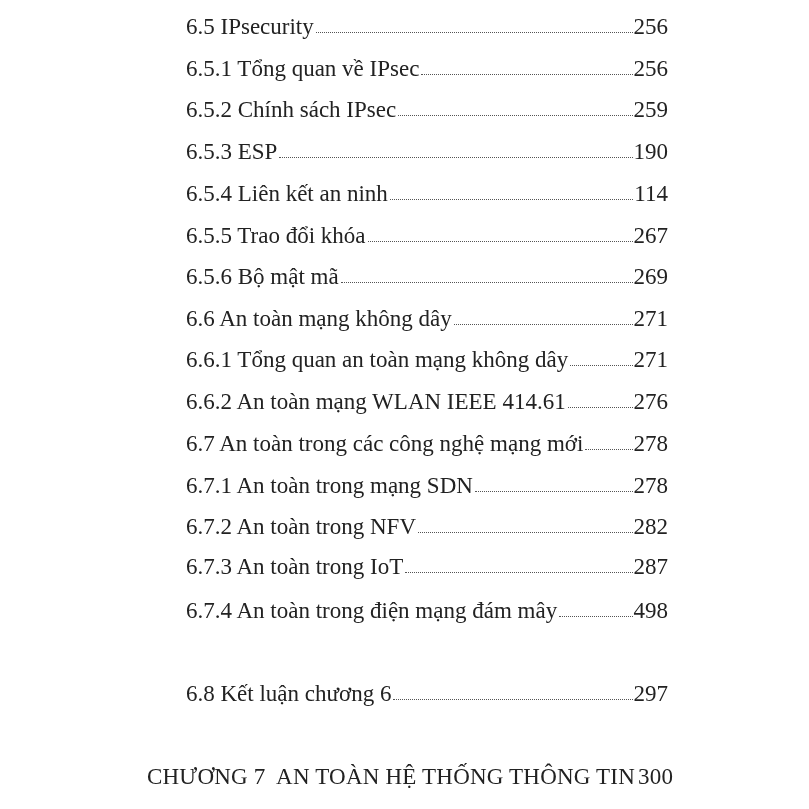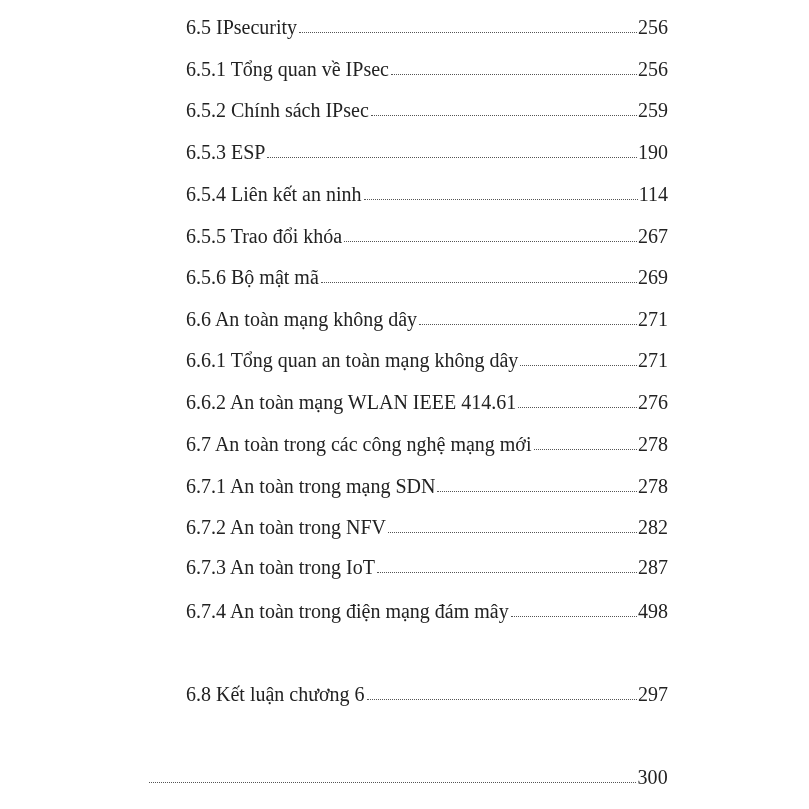--- a/index.html
+++ b/index.html
@@ -21,21 +21,21 @@
       top: 0;
       width: 809px;
       height: 809px;
     }
     .toc-row {
       position: absolute;
       right: 141px;
       height: 24px;
       display: flex;
       align-items: flex-end;
-      font-size: 20px;
+      font-size: 23px;
       line-height: 22px;
       white-space: nowrap;
       cursor: pointer;
     }
     .toc-row.sub { left: 186px; }
     .toc-row.chapter { left: 147px; letter-spacing: 0.2px; }
     .toc-title {
       flex: 0 0 auto;
     }
     .toc-leader {
@@ -126,16 +126,17 @@
     <span class="toc-title">6.7.4 An toàn trong điện mạng đám mây</span>
     <span class="toc-leader"></span>
     <span class="toc-page">498</span>
   </div>
   <div class="toc-row sub" style="top:681px">
     <span class="toc-title">6.8 Kết luận chương 6</span>
     <span class="toc-leader"></span>
     <span class="toc-page">297</span>
   </div>
   <div class="toc-row chapter" style="top:764px">
+    <span class="toc-title" style="white-space:pre">CHƯƠNG 7  AN TOÀN HỆ THỐNG THÔNG TIN</span>
     <span class="toc-leader"></span>
     <span class="toc-page">300</span>
   </div>
 </div>
 
 </body></html>

